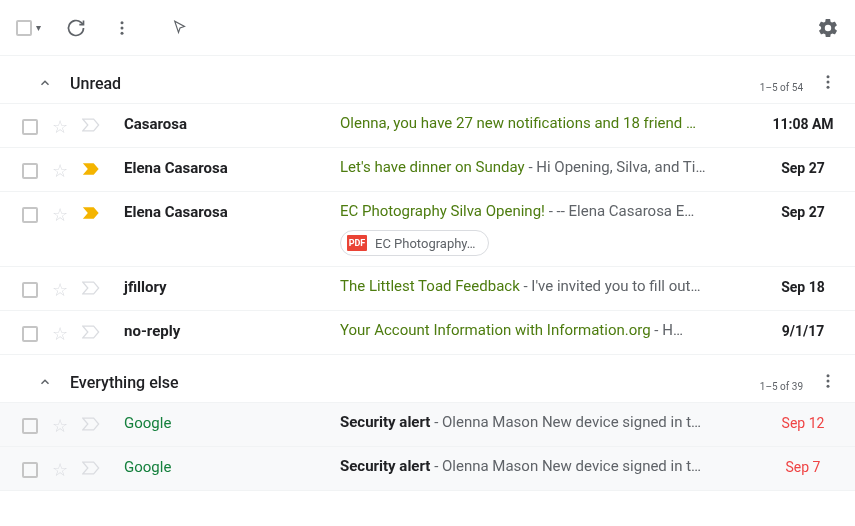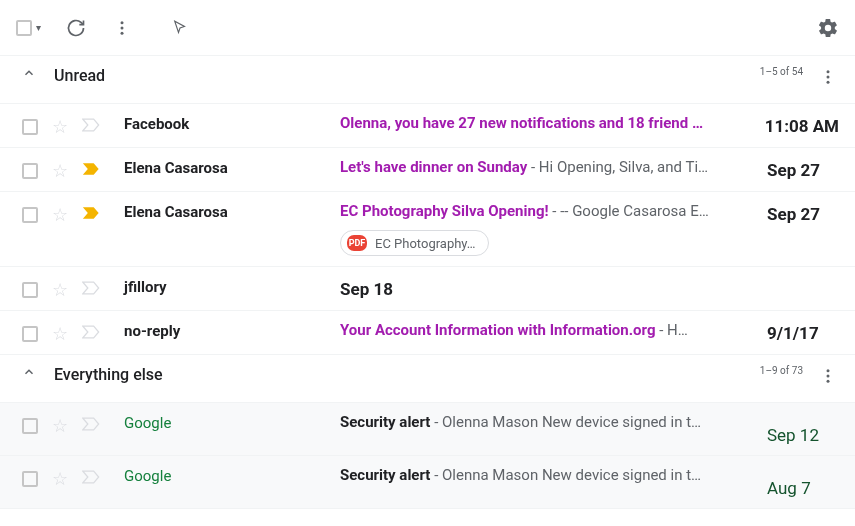--- a/index.html
+++ b/index.html
@@ -48,22 +48,22 @@
     color: #5f6368;
     font-size: 10px;
   }
   .cursor-icon {
     color: #5f6368;
     margin-left: 12px;
   }
 
   .section-header {
     display: flex;
-    align-items: flex-start;
-    padding: 10px 16px 10px 22px;
+    align-items: flex-end;
+    padding: 10px 16px 10px 38px;
     border-bottom: 1px solid #f1f3f4;
     height: 48px;
   }
   .chevron {
     color: #5f6368;
     margin-right: 18px;
     cursor: pointer;
   }
   .section-title {
     font-size: 16px;
@@ -111,49 +111,49 @@
     padding-right: 14px;
   }
   .subject-line {
     font-size: 15px;
     white-space: nowrap;
     overflow: hidden;
     text-overflow: ellipsis;
     max-width: 400px;
   }
   .subject-line .subject { font-weight: 700; }
-  .subject-line .subject.bold { font-weight: 700; color:#a21caf;}
+  .subject-line .subject.bold { font-weight: 400; color:#4d7c0f;}
   .subject-line .snippet { color: #5f6368; }
   .date {
-    font-size: 17px;
+    font-size: 14px;
     color: #202124;
-    text-align: left;
+    text-align: center;
     min-width: 72px;
     padding-top: 2px;
   }
-  .date.read { color:#14532d;margin-top:10px; }
+  .date.read { color:#ef4444; }
   .date.bold { font-weight: 700; }
 
   .attachment-chip {
     display: inline-flex;
     align-items: center;
     border: 1px solid #dadce0;
     border-radius: 16px;
     padding: 4px 12px 4px 6px;
     margin-top: 10px;
     font-size: 13px;
     color: #5f6368;
     gap: 8px;
   }
   .pdf-icon {
     background: #ea4335;
     color: #fff;
     font-size: 9px;
     font-weight: 700;
-    border-radius: 7px;
+    border-radius: 1px;
     width: 20px;
     height: 16px;
     display: flex;
     align-items: center;
     justify-content: center;
   }
   .row.read { background: #f8f9fa; }
   .row.read .sender { color: #15803d; font-weight: 400; }
 </style>
 </head>
@@ -211,21 +211,21 @@
 
 <div id="unread-list">
     <div class="row">
       <div class="row-controls">
         <div class="checkbox"></div>
         <span class="star">☆</span>
         <span class="importance"><svg width="20" height="16" viewBox="0 0 24 16">
             <path d="M1 1h13l6 7-6 7H1l6-7z" fill="none" stroke="#dadce0" stroke-width="1.5"></path>
           </svg></span>
       </div>
-      <div class="sender bold">Facebook</div>
+      <div class="sender bold">Casarosa</div>
       <div class="message-col">
         <div class="subject-line"><span class="subject bold">Olenna, you have 27 new notifications and 18 friend …</span></div>
       </div>
       <div class="date bold">11:08 AM</div>
     </div>
     <div class="row">
       <div class="row-controls">
         <div class="checkbox"></div>
         <span class="star">☆</span>
         <span class="importance"><svg width="20" height="16" viewBox="0 0 24 16">
@@ -240,35 +240,38 @@
     </div>
     <div class="row">
       <div class="row-controls">
         <div class="checkbox"></div>
         <span class="star">☆</span>
         <span class="importance"><svg width="20" height="16" viewBox="0 0 24 16">
             <path d="M1 1h13l6 7-6 7H1l6-7z" fill="#f4b400"></path>
           </svg></span>
       </div>
       <div class="sender bold">Elena Casarosa</div>
-      <div class="message-col"><div class="subject-line"><span class="subject bold">EC Photography Silva Opening!</span><span class="snippet"> - -- Google Casarosa E…</span></div><div class="attachment-chip">
+      <div class="message-col"><div class="subject-line"><span class="subject bold">EC Photography Silva Opening!</span><span class="snippet"> - -- Elena Casarosa E…</span></div><div class="attachment-chip">
           <span class="pdf-icon">PDF</span>
           <span>EC Photography…</span>
         </div></div>
       <div class="date bold">Sep 27</div>
     </div>
     <div class="row">
       <div class="row-controls">
         <div class="checkbox"></div>
         <span class="star">☆</span>
         <span class="importance"><svg width="20" height="16" viewBox="0 0 24 16">
             <path d="M1 1h13l6 7-6 7H1l6-7z" fill="none" stroke="#dadce0" stroke-width="1.5"></path>
           </svg></span>
       </div>
       <div class="sender bold">jfillory</div>
+      <div class="message-col">
+        <div class="subject-line"><span class="subject bold">The Littlest Toad Feedback</span><span class="snippet"> - I've invited you to fill out…</span></div>
+      </div>
       <div class="date bold">Sep 18</div>
     </div>
     <div class="row">
       <div class="row-controls">
         <div class="checkbox"></div>
         <span class="star">☆</span>
         <span class="importance"><svg width="20" height="16" viewBox="0 0 24 16">
             <path d="M1 1h13l6 7-6 7H1l6-7z" fill="none" stroke="#dadce0" stroke-width="1.5"></path>
           </svg></span>
       </div>
@@ -280,21 +283,21 @@
     </div>
   </div>
 
 <div class="section-header">
   <span class="chevron">
     <svg width="14" height="14" viewBox="0 0 24 24" fill="none" stroke="#5f6368" stroke-width="2.5">
         <path d="M6 15l6-6 6 6"></path>
       </svg>
   </span>
   <span class="section-title">Everything else</span>
-  <span class="section-count">1–9 of 73</span>
+  <span class="section-count">1–5 of 39</span>
   <div class="icon-btn">
     <svg width="18" height="18" viewBox="0 0 24 24" fill="#5f6368">
         <circle cx="12" cy="5" r="2"></circle>
         <circle cx="12" cy="12" r="2"></circle>
         <circle cx="12" cy="19" r="2"></circle>
       </svg>
   </div>
 </div>
 
 <div id="everything-list">
@@ -317,15 +320,15 @@
         <div class="checkbox"></div>
         <span class="star">☆</span>
         <span class="importance"><svg width="20" height="16" viewBox="0 0 24 16">
             <path d="M1 1h13l6 7-6 7H1l6-7z" fill="none" stroke="#dadce0" stroke-width="1.5"></path>
           </svg></span>
       </div>
       <div class="sender">Google</div>
       <div class="message-col">
         <div class="subject-line"><span class="subject">Security alert</span><span class="snippet"> - Olenna Mason New device signed in t…</span></div>
       </div>
-      <div class="date read">Aug 7</div>
+      <div class="date read">Sep 7</div>
     </div>
   </div>
 
 </body></html>

